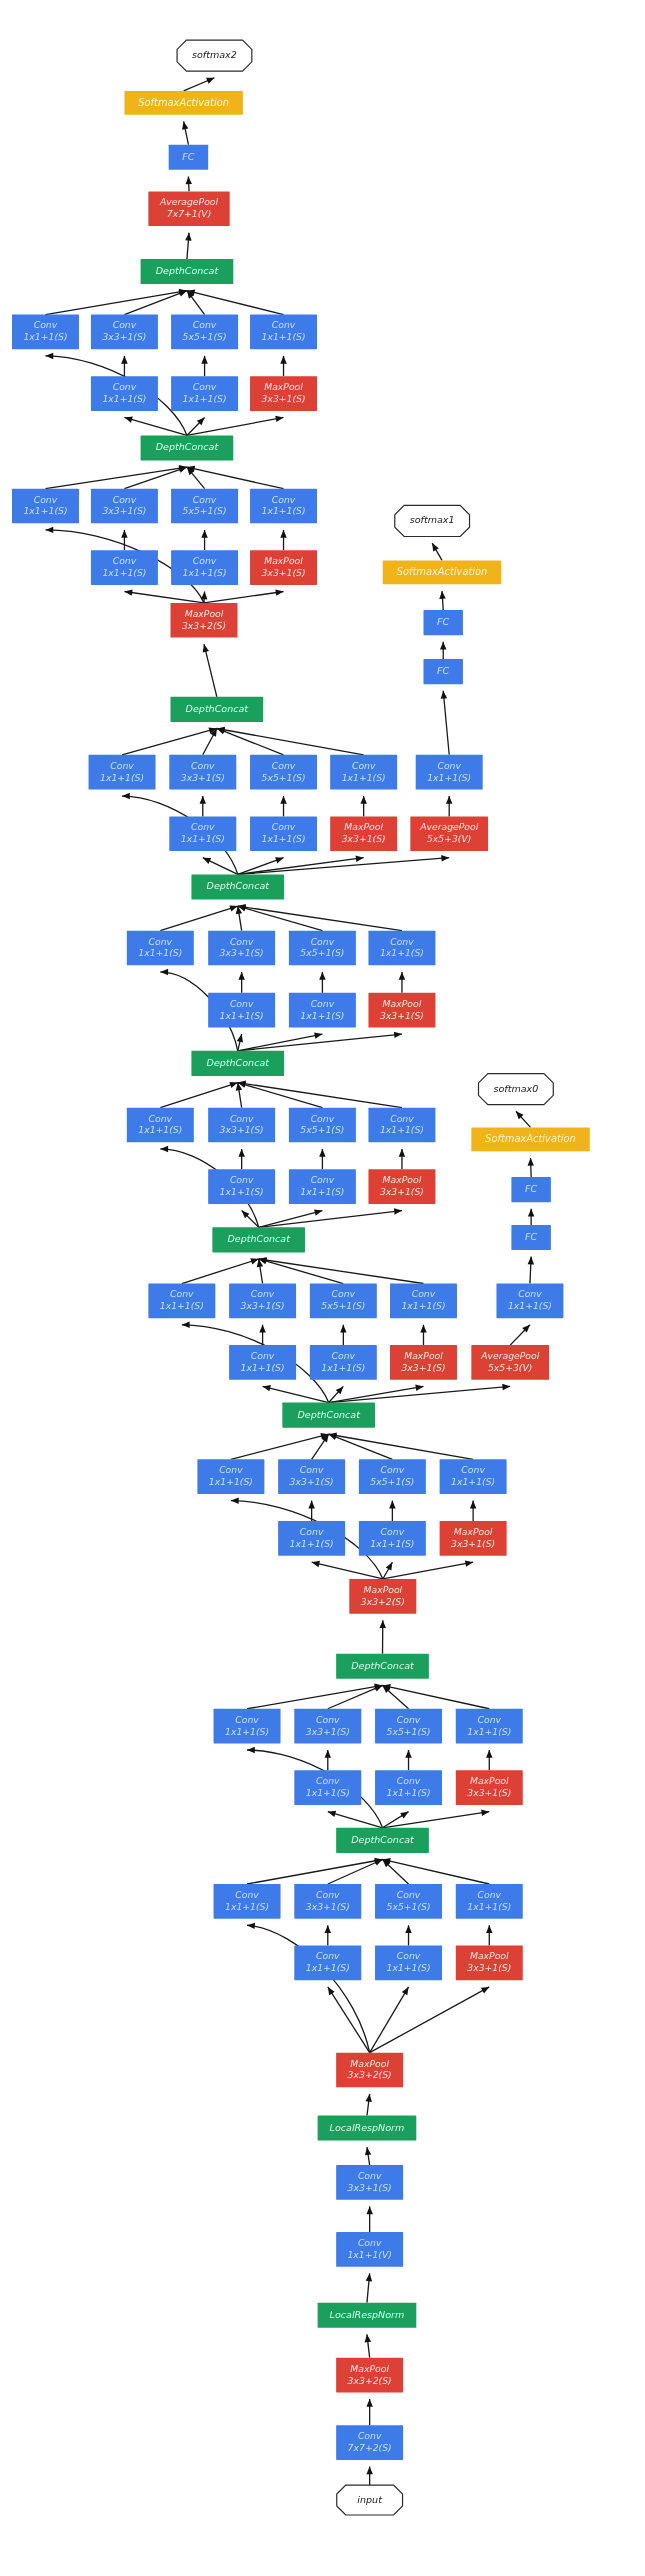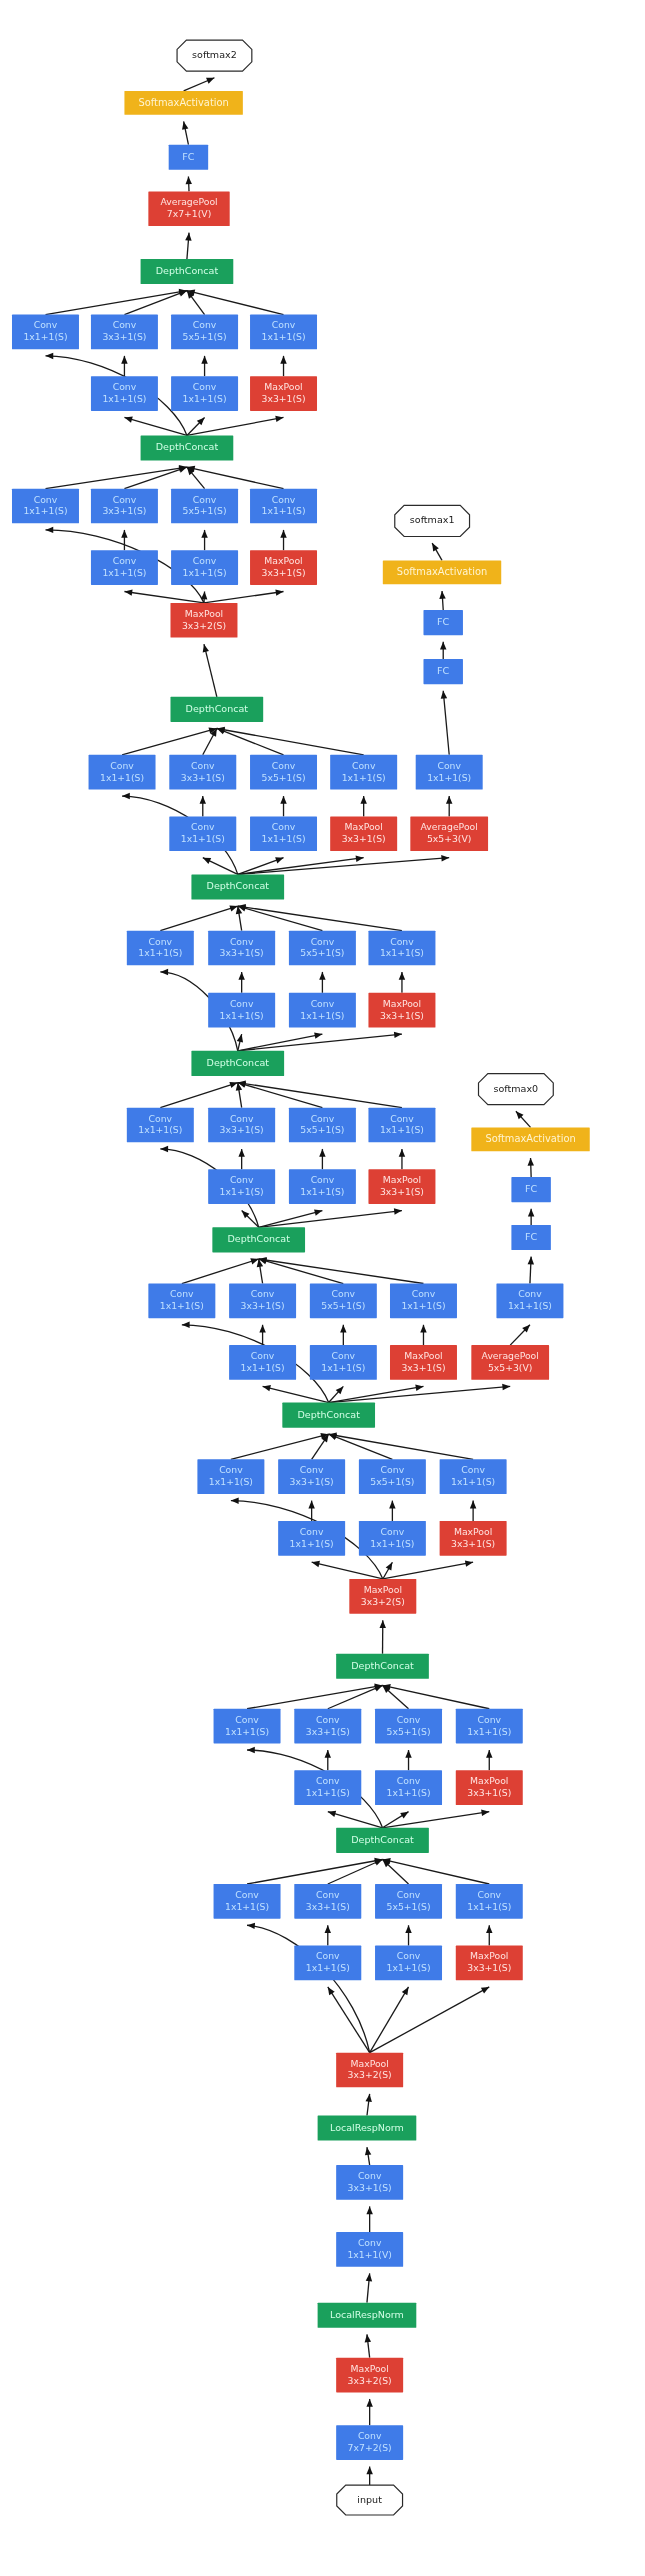--- a/index.html
+++ b/index.html
@@ -10,20 +10,21 @@
   }
   body {
     font-family: "DejaVu Sans", "Liberation Sans", sans-serif;
   }
   #canvas-wrap {
     position: relative;
     width: 646px;
     height: 2576px;
     background: #ffffff;
     overflow: hidden;
+    font-style: italic;
   }
   svg#graph {
     position: absolute;
     left: 0;
     top: 0;
     width: 646px;
     height: 2576px;
     display: block;
   }
   .edge-path {

